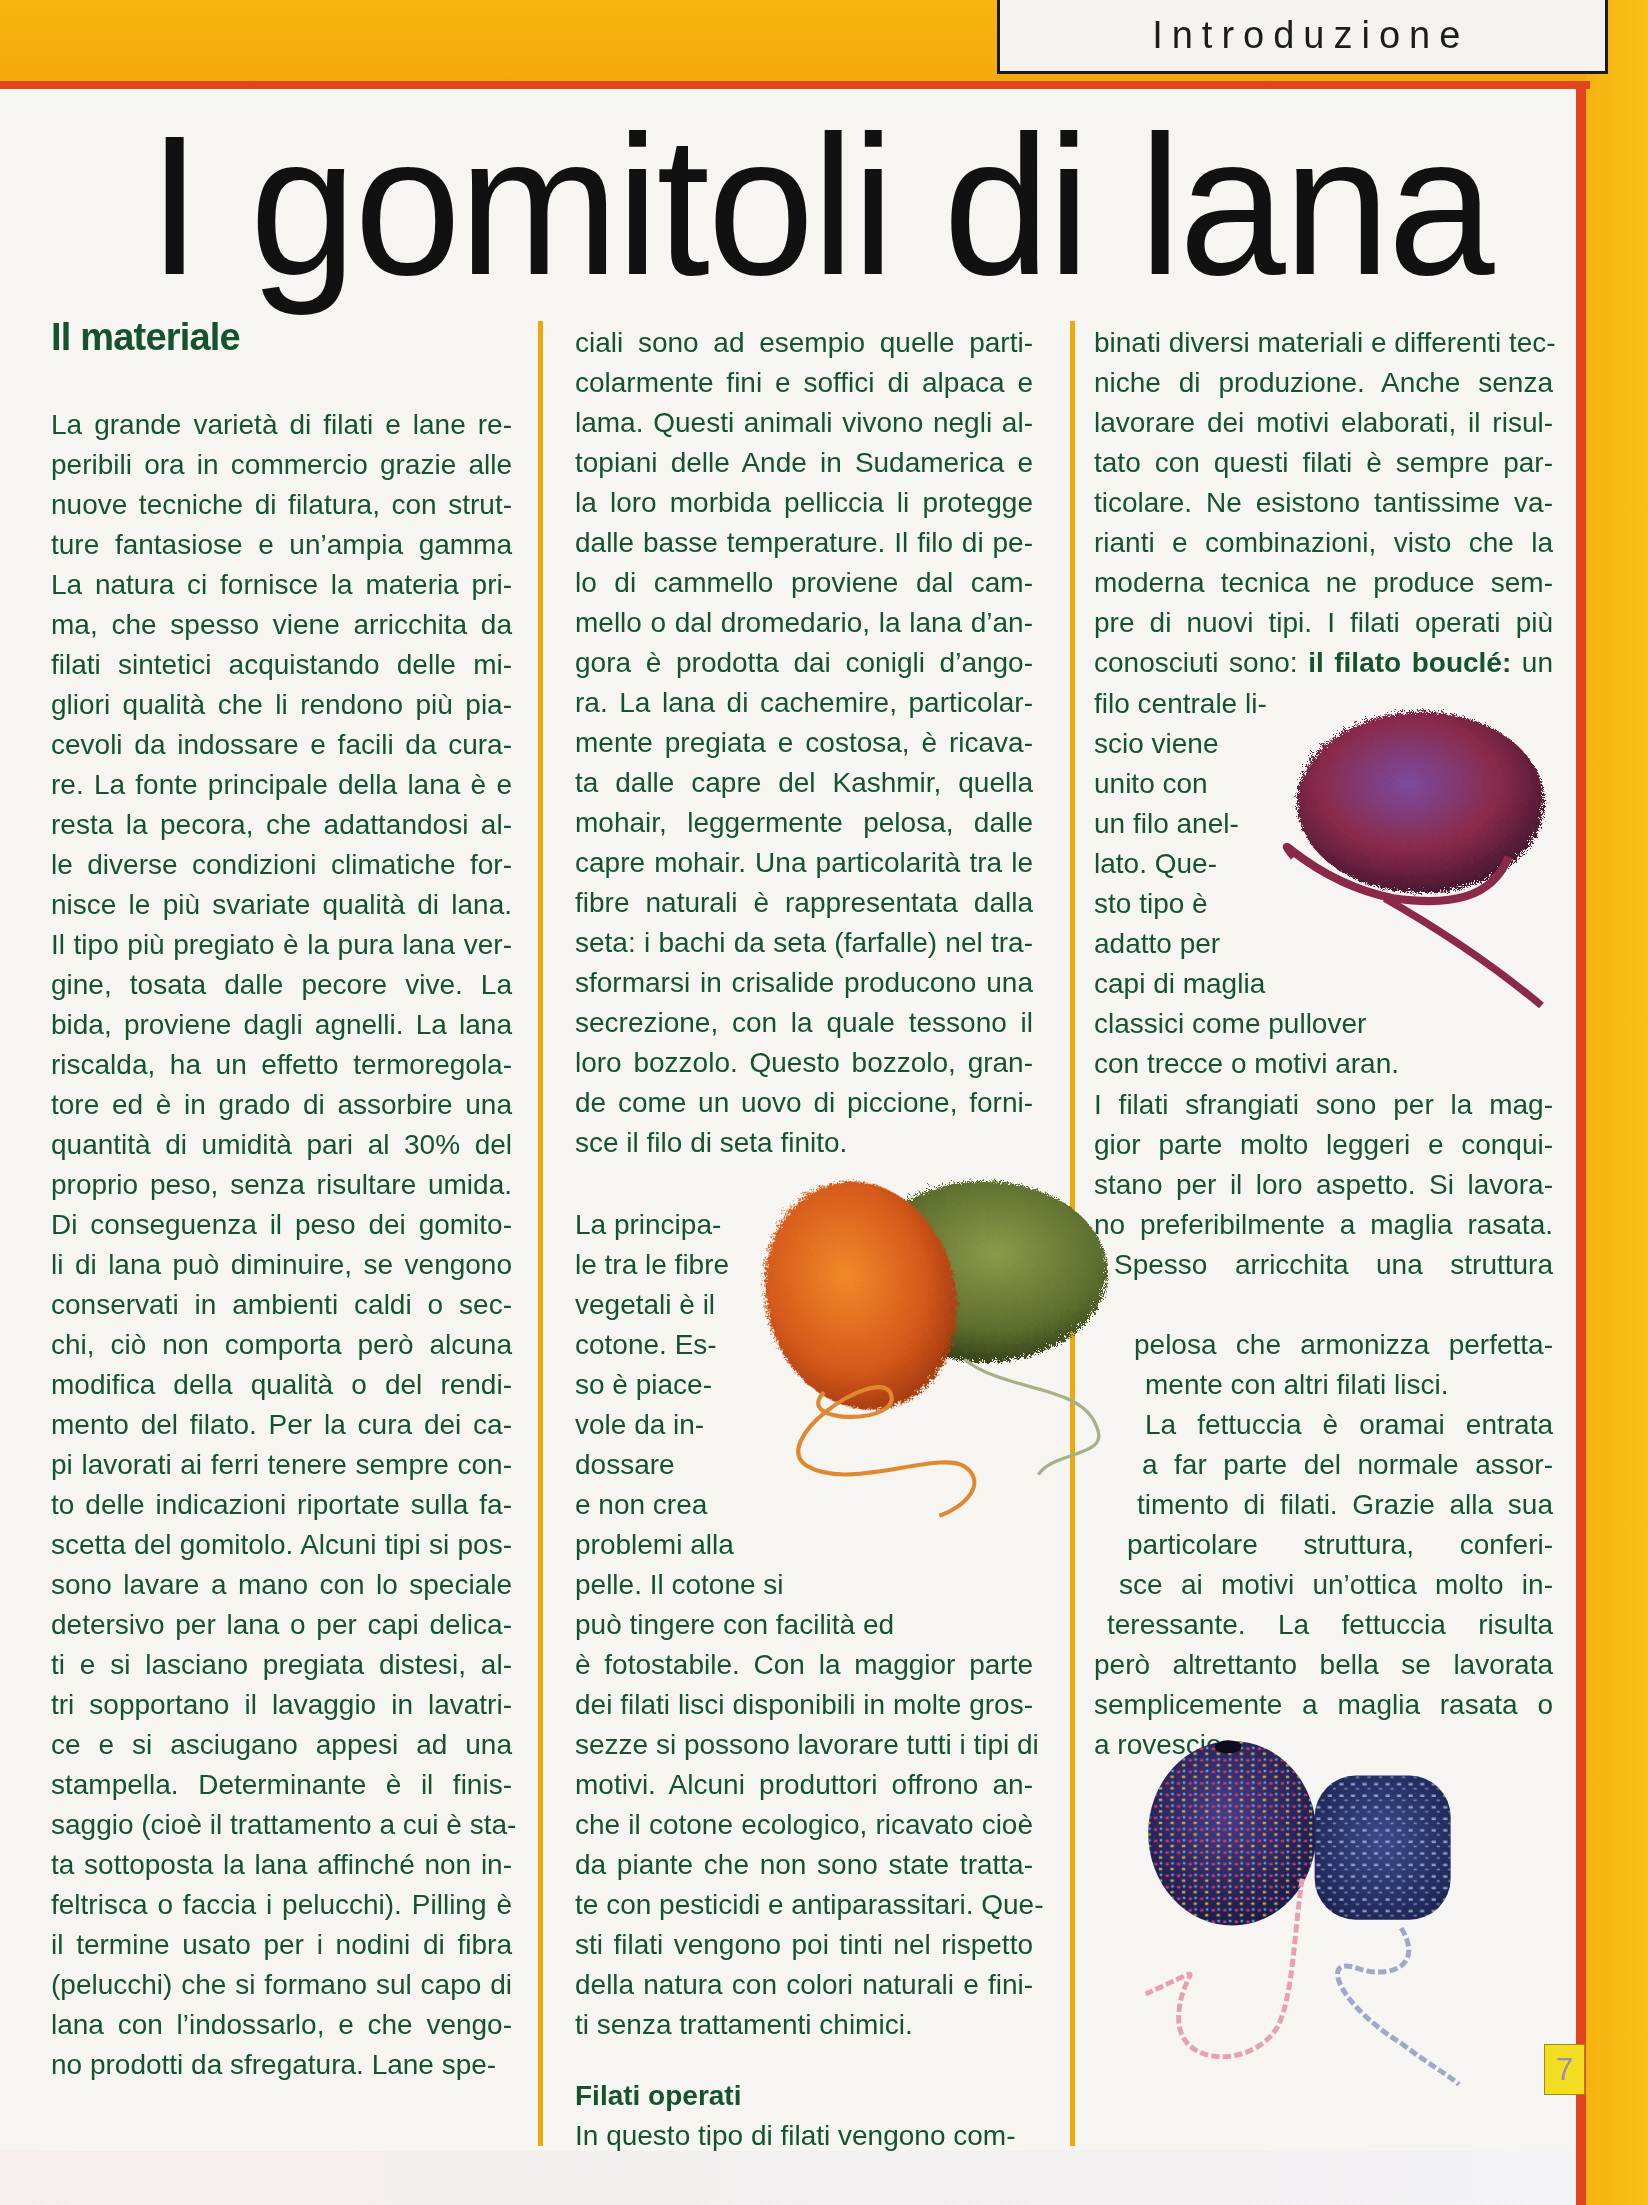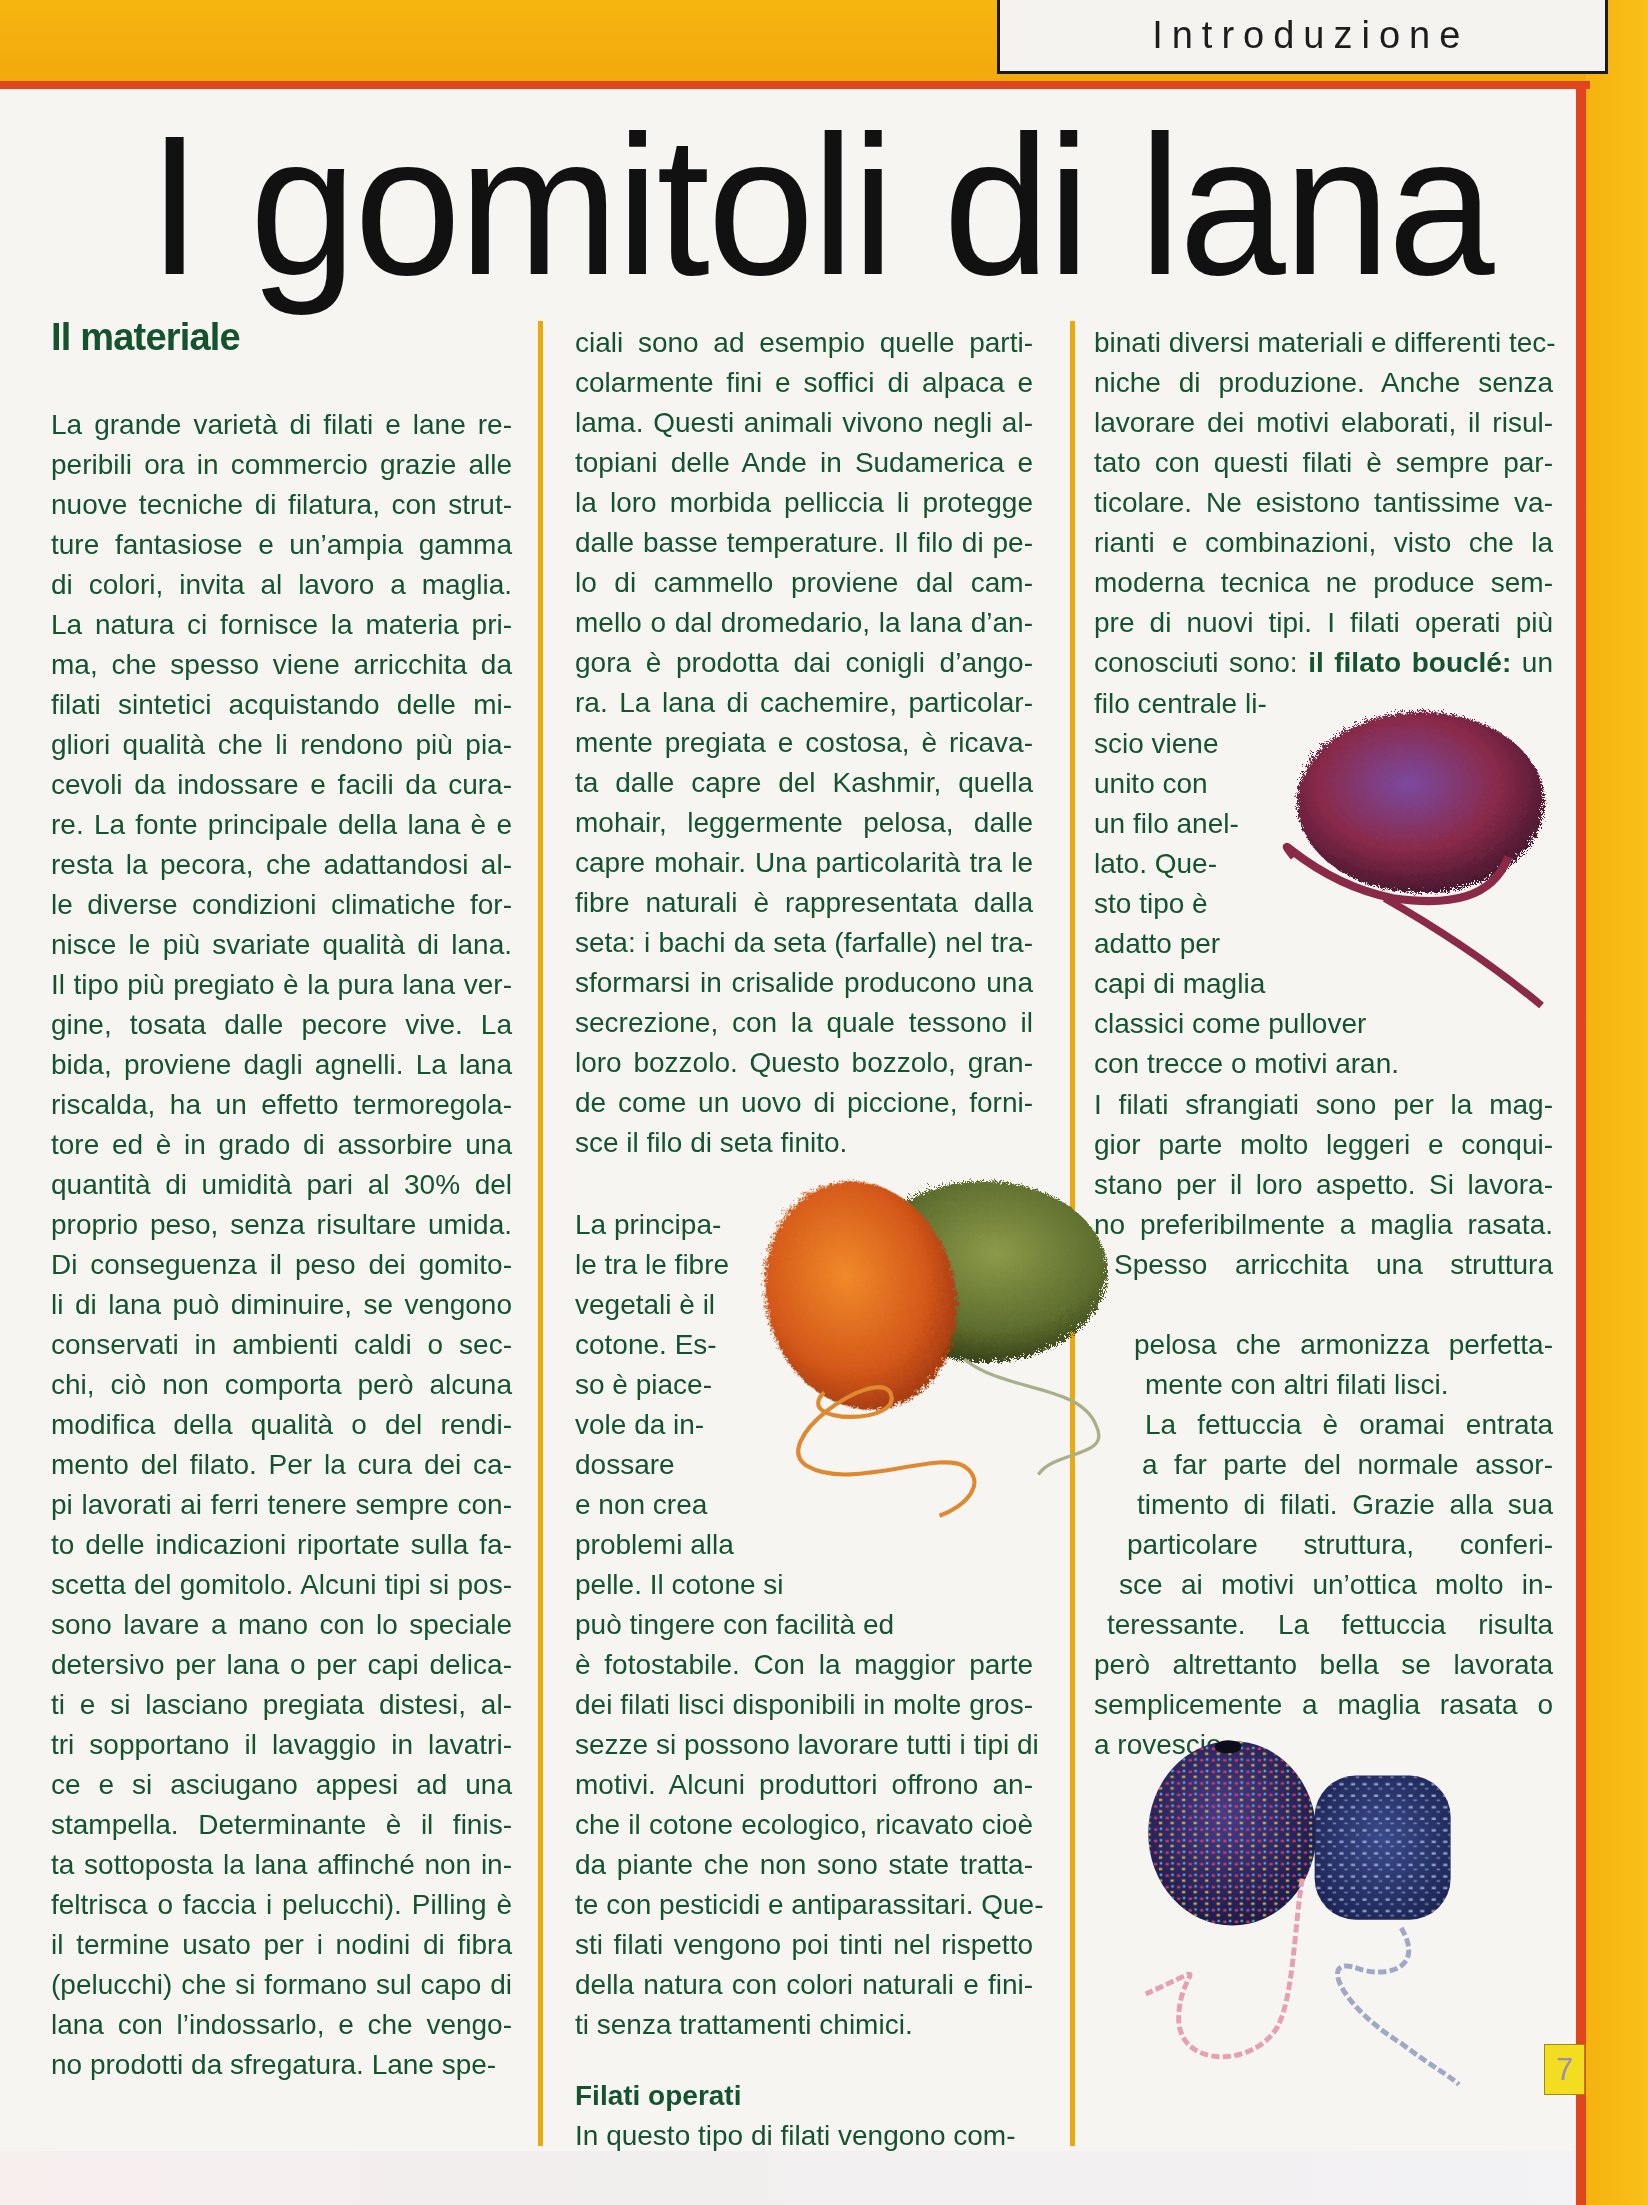--- a/index.html
+++ b/index.html
@@ -42,21 +42,20 @@
 <div class="divider" style="left:1070px; top:321px; height:1825px;"></div>
 
 <div class="col" id="col1" style="left:51px; top:313px; width:461px;">
   <div class="h2">Il materiale</div>
   <div style="height:43px"></div>
   <div id="c1lines">
       <span class="ln">La grande varietà di filati e lane re-</span>
       <span class="ln">peribili ora in commercio grazie alle</span>
       <span class="ln">nuove tecniche di filatura, con strut-</span>
       <span class="ln">ture fantasiose e un’ampia gamma</span>
-      <span class="ln">di colori, invita al lavoro a maglia.</span>
       <span class="ln">La natura ci fornisce la materia pri-</span>
       <span class="ln">ma, che spesso viene arricchita da</span>
       <span class="ln">filati sintetici acquistando delle mi-</span>
       <span class="ln">gliori qualità che li rendono più pia-</span>
       <span class="ln">cevoli da indossare e facili da cura-</span>
       <span class="ln">re. La fonte principale della lana è e</span>
       <span class="ln">resta la pecora, che adattandosi al-</span>
       <span class="ln">le diverse condizioni climatiche for-</span>
       <span class="ln">nisce le più svariate qualità di lana.</span>
       <span class="ln">Il tipo più pregiato è la pura lana ver-</span>
@@ -74,20 +73,21 @@
       <span class="ln">mento del filato. Per la cura dei ca-</span>
       <span class="ln">pi lavorati ai ferri tenere sempre con-</span>
       <span class="ln">to delle indicazioni riportate sulla fa-</span>
       <span class="ln">scetta del gomitolo. Alcuni tipi si pos-</span>
       <span class="ln">sono lavare a mano con lo speciale</span>
       <span class="ln">detersivo per lana o per capi delica-</span>
       <span class="ln">ti e si lasciano pregiata distesi, al-</span>
       <span class="ln">tri sopportano il lavaggio in lavatri-</span>
       <span class="ln">ce e si asciugano appesi ad una</span>
       <span class="ln">stampella. Determinante è il finis-</span>
+      <span class="ln">saggio (cioè il trattamento a cui è sta-</span>
       <span class="ln">ta sottoposta la lana affinché non in-</span>
       <span class="ln">feltrisca o faccia i pelucchi). Pilling è</span>
       <span class="ln">il termine usato per i nodini di fibra</span>
       <span class="ln">(pelucchi) che si formano sul capo di</span>
       <span class="ln">lana con l’indossarlo, e che vengo-</span>
       <span class="ln last">no prodotti da sfregatura. Lane spe-</span>
     </div>
 </div>
 
 <div class="col" style="left:575px; top:323px; width:458px;">

